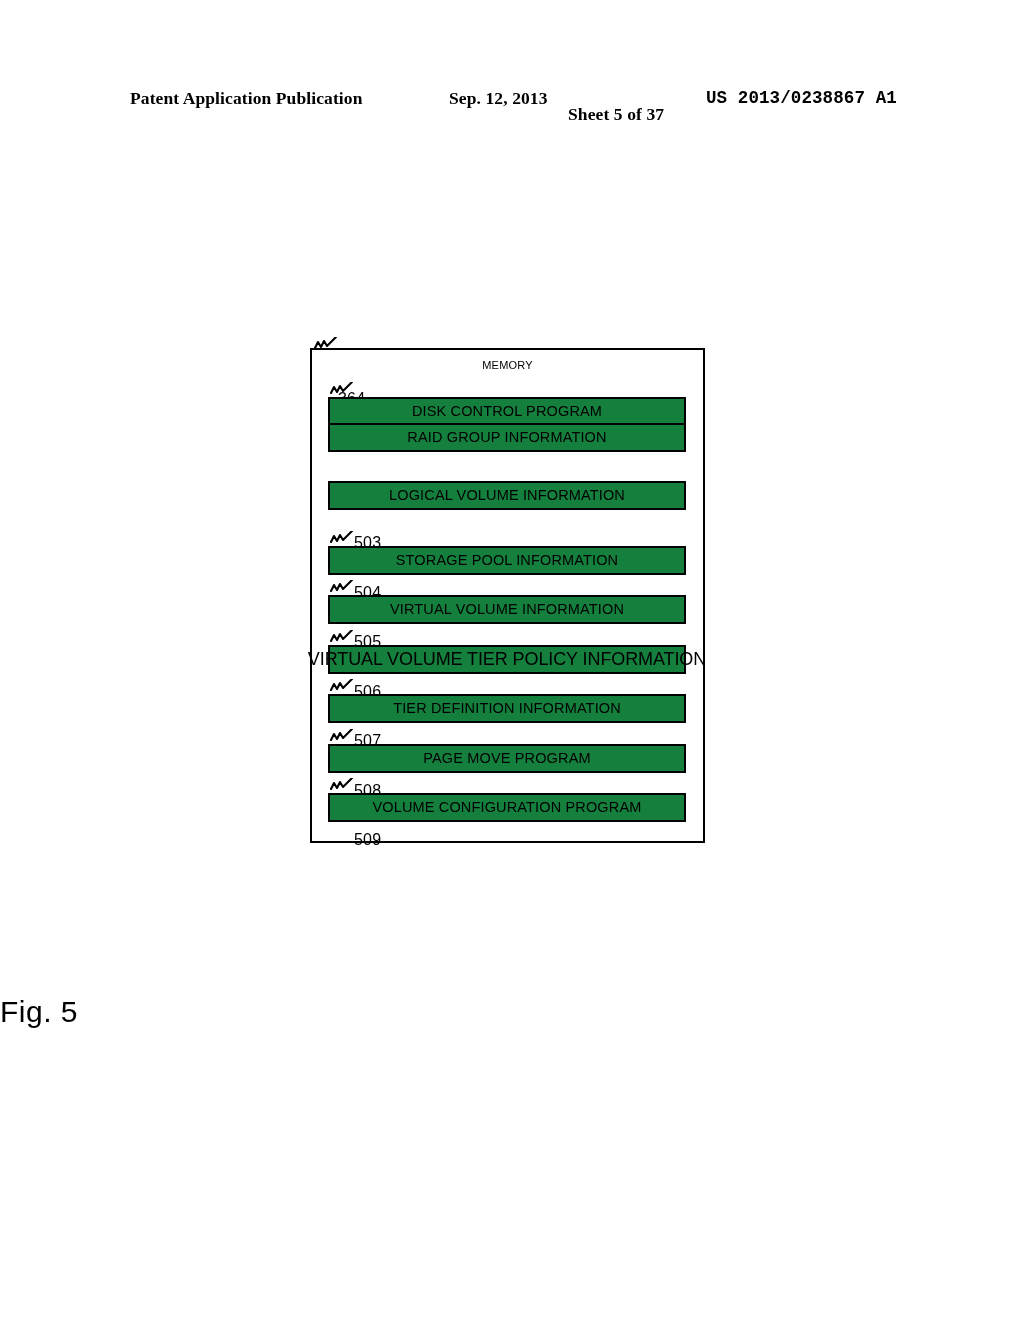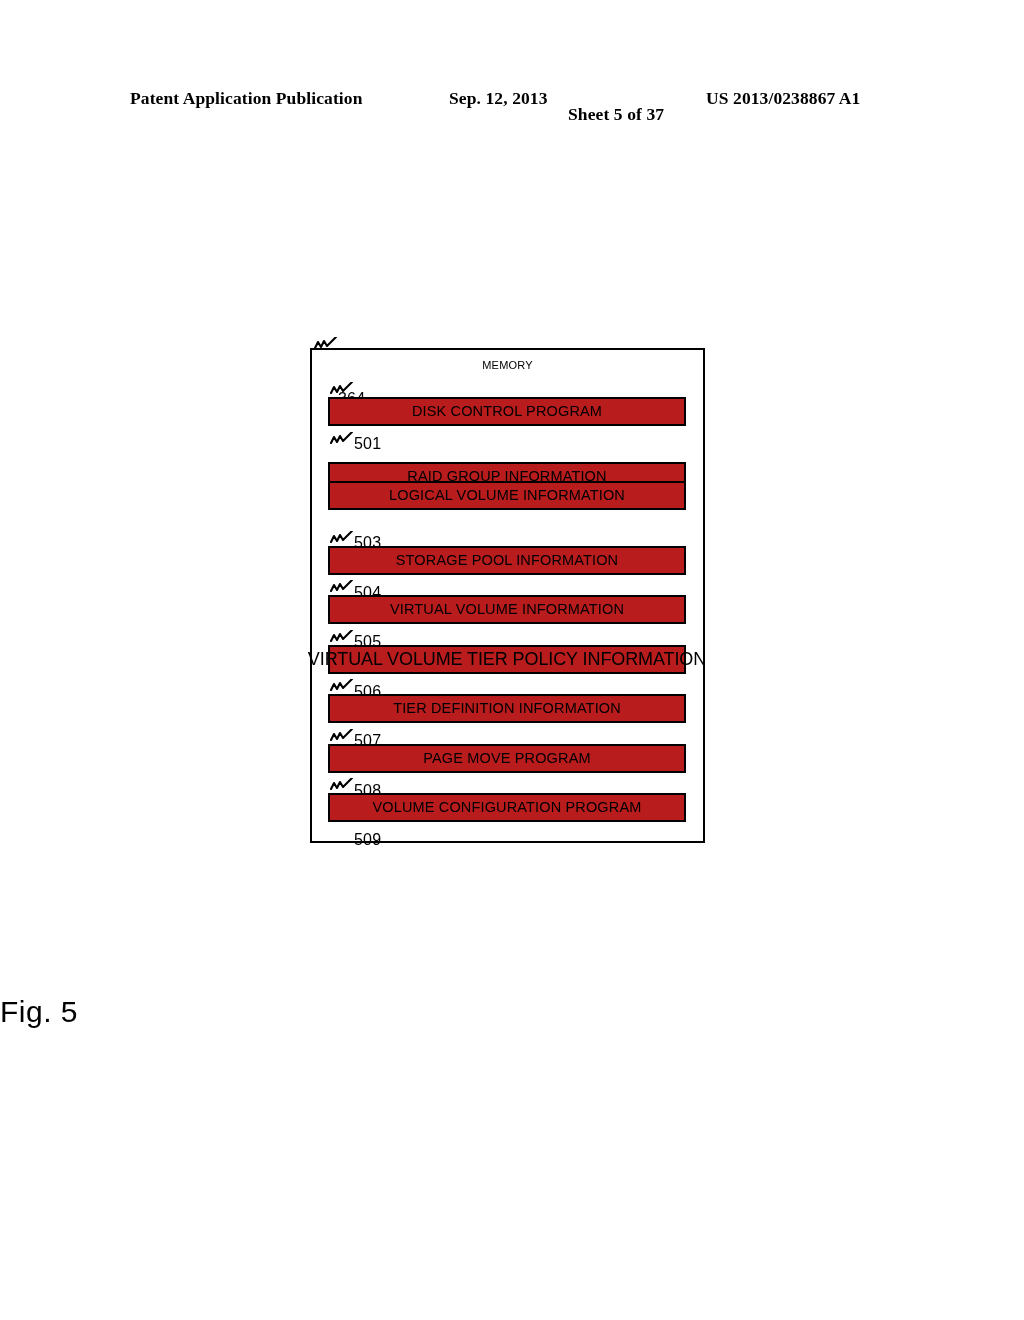--- a/index.html
+++ b/index.html
@@ -26,21 +26,21 @@
     height: 24px;
     font-family: "Liberation Serif", serif;
     font-weight: bold;
     font-size: 17.5px;
     letter-spacing: 0.1px;
     white-space: nowrap;
   }
   .hdr-left   { position: absolute; left: 130px;  top: 0; }
   .hdr-date   { position: absolute; left: 449px;  top: 0; }
   .hdr-sheet  { position: absolute; left: 568px;  top: 16px; }
-  .hdr-right  { position: absolute; left: 706px;  top: 0; }
+  .hdr-right  { position: absolute; left: 706px;  top: 0; font-family: Liberation Mono, monospace; }
 
   
   .figure {
     position: absolute;
     left: 0;
     top: 0;
     width: 1024px;
     height: 1320px;
   }
 
@@ -67,21 +67,21 @@
   }
 
   
   .comp-box {
     position: absolute;
     left: 328px;
     width: 358px;
     height: 29px;
     border: 2.5px solid #000;
     box-sizing: border-box;
-    background: #b91c1c;
+    background: #15803d;
     display: flex;
     align-items: center;
     justify-content: center;
   }
   .comp-label {
     font-size: 14.5px;
     letter-spacing: 0.15px;
     white-space: nowrap;
     line-height: 1;
   }
@@ -156,21 +156,21 @@
       </div>
       <div class="comp-box" style="top: 397px;">
         <span class="comp-label">DISK CONTROL PROGRAM</span>
       </div>
       <div class="ref" style="left: 330px; top: 425.5px;">
         <svg width="24" height="14" viewBox="0 0 24 14" aria-hidden="true">
           <path d="M1 11 L4 5 L7 10 L10 4 L13 9 L22 0" fill="none" stroke="#000" stroke-width="2.1" stroke-linecap="round" stroke-linejoin="round"></path>
         </svg>
         <span class="num">502</span>
       </div>
-      <div class="comp-box" style="top: 462px;">
+      <div class="comp-box" style="top: 423px;">
         <span class="comp-label">RAID GROUP INFORMATION</span>
       </div>
       <div class="ref" style="left: 330px; top: 475px;">
         <svg width="24" height="14" viewBox="0 0 24 14" aria-hidden="true">
           <path d="M1 11 L4 5 L7 10 L10 4 L13 9 L22 0" fill="none" stroke="#000" stroke-width="2.1" stroke-linecap="round" stroke-linejoin="round"></path>
         </svg>
         <span class="num">503</span>
       </div>
       <div class="comp-box" style="top: 481px;">
         <span class="comp-label">LOGICAL VOLUME INFORMATION</span>

